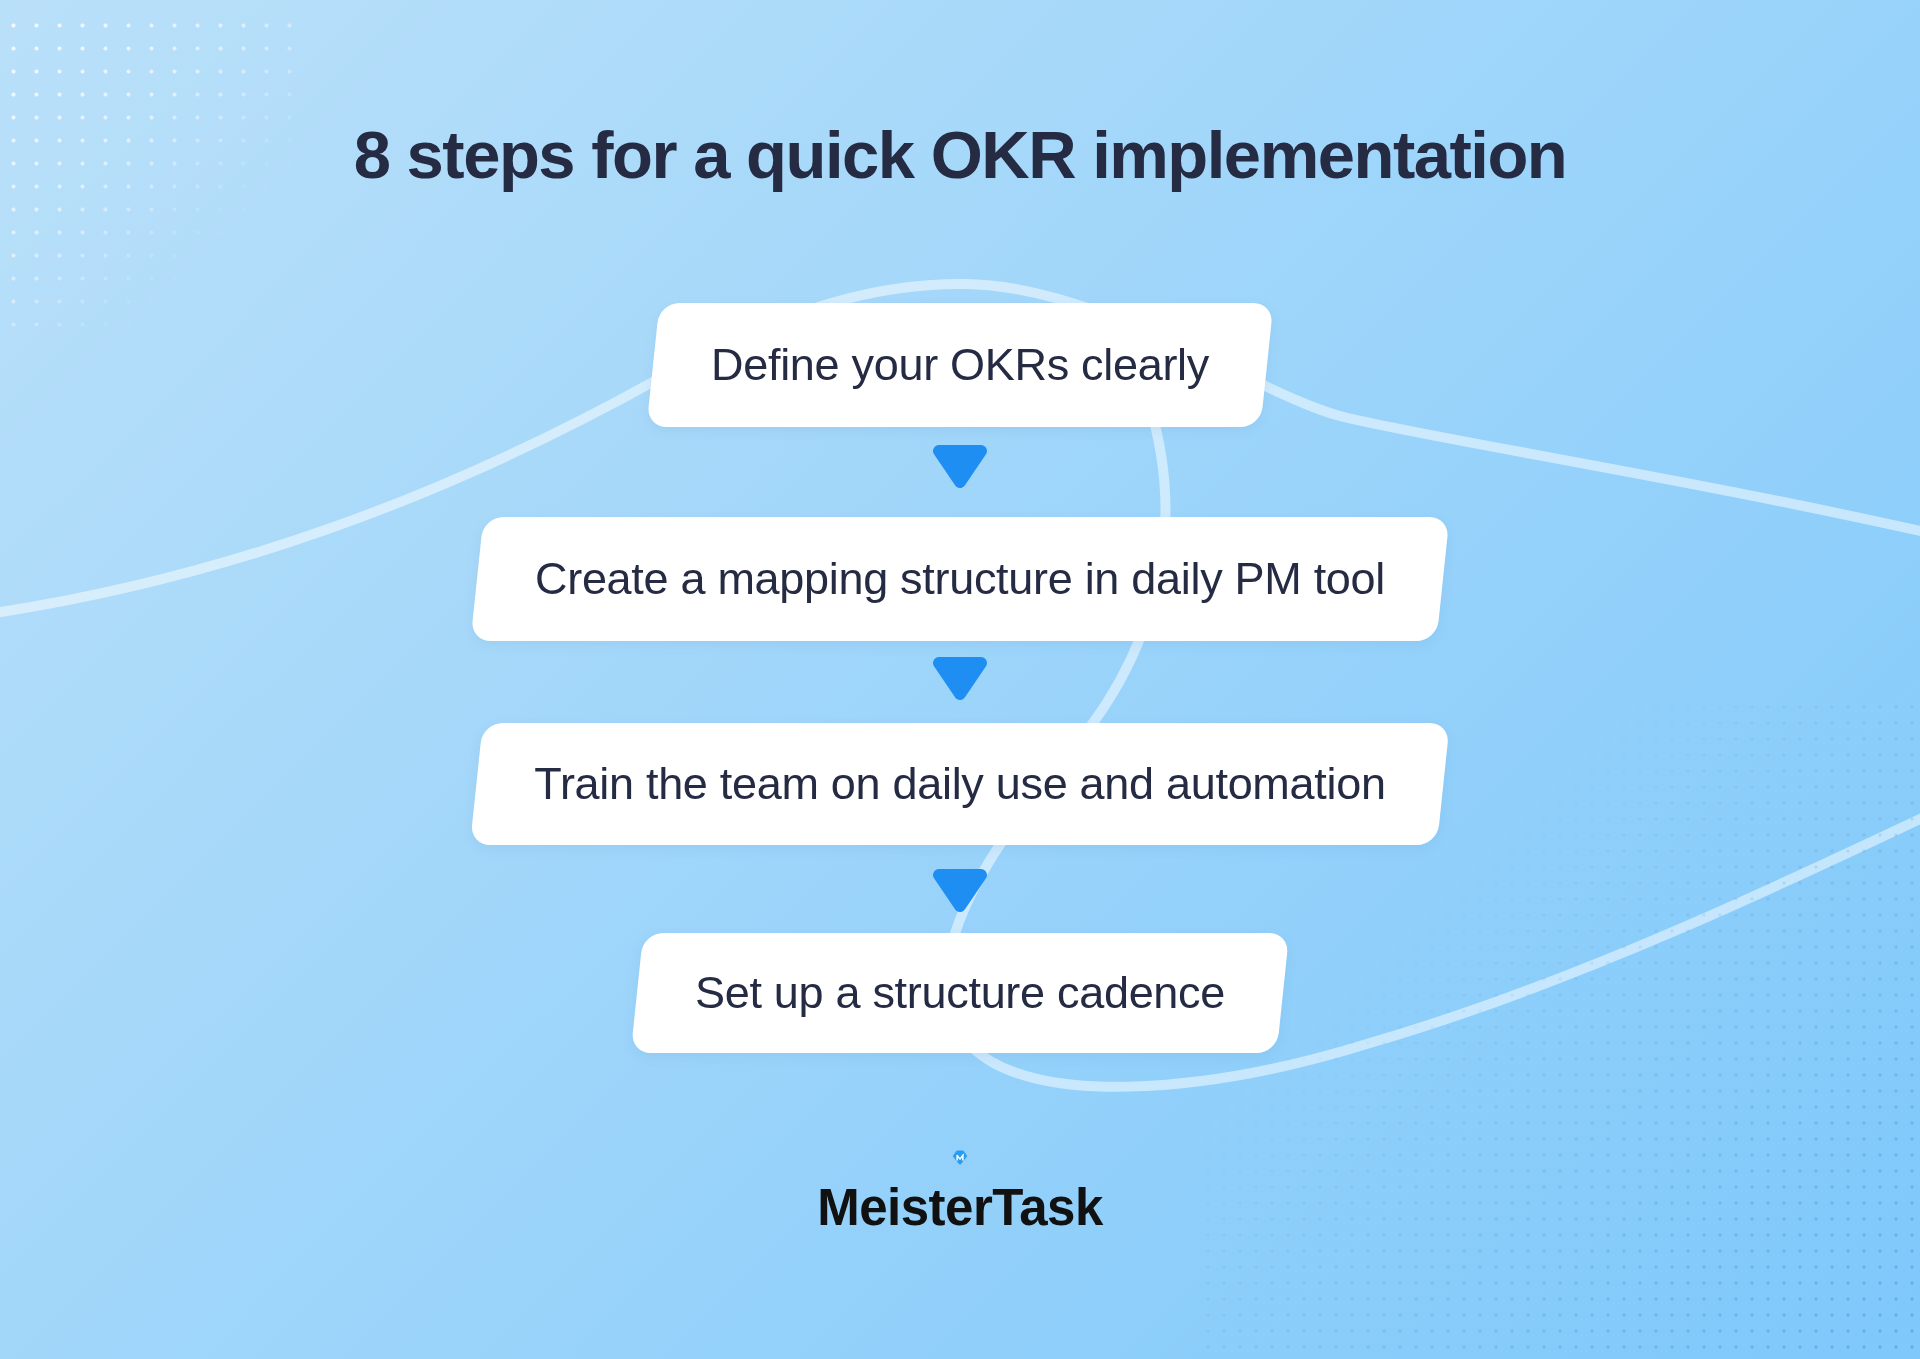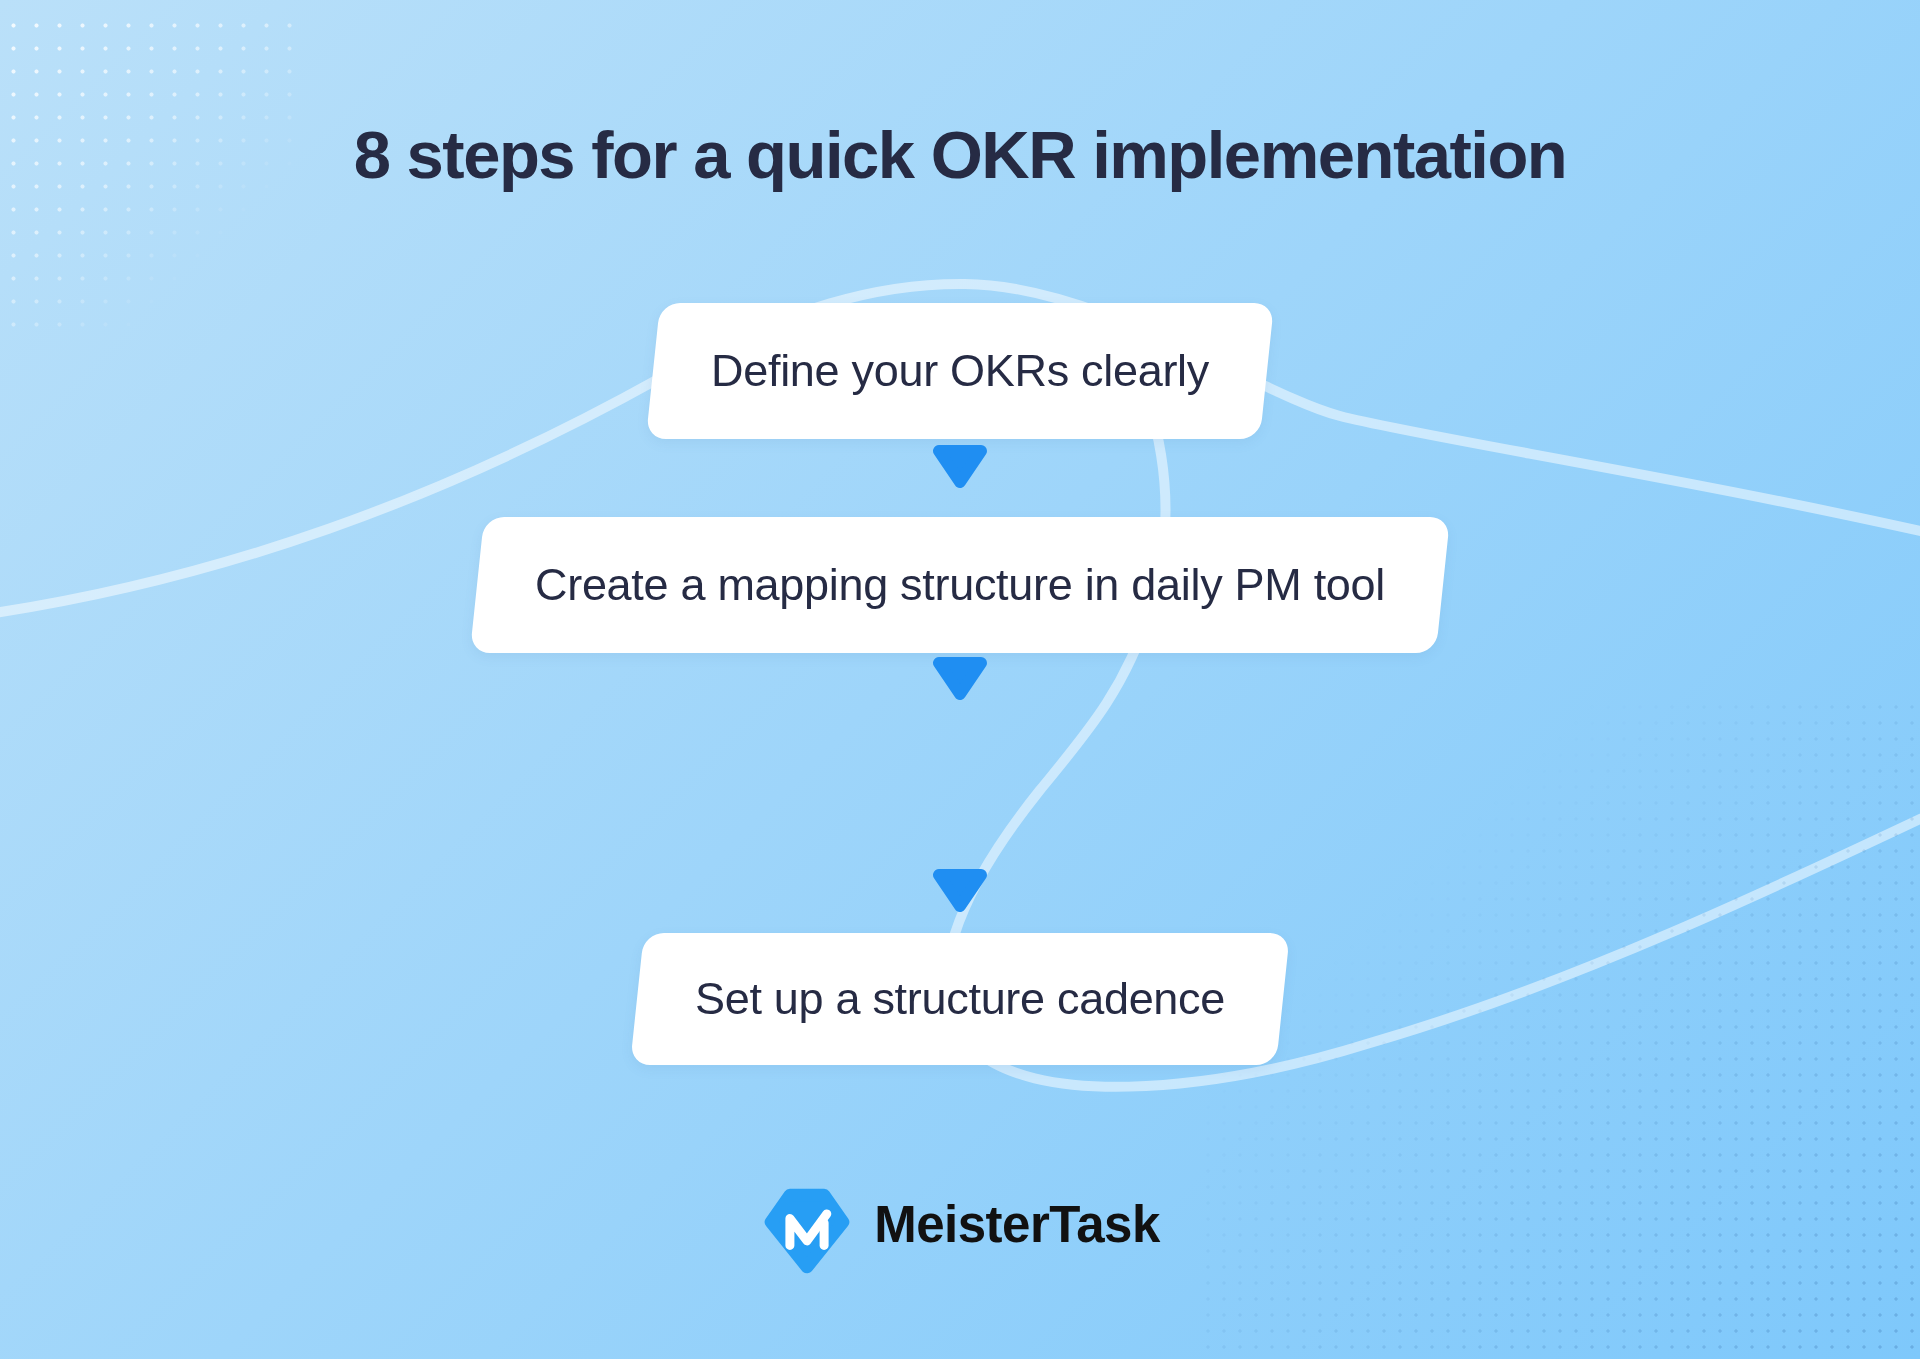--- a/index.html
+++ b/index.html
@@ -33,21 +33,21 @@
     margin:0;
     text-align:center;
     font-size:67px;font-weight:700;letter-spacing:-1.5px;
     color:var(--text);
   }
   .step{
     position:absolute;z-index:2;
     left:50%;transform:translateX(-50%);
     width:-moz-fit-content;width:fit-content;
     display:flex;align-items:center;justify-content:center;
-    padding:10px 58px;
+    padding:4px 58px;
     white-space:nowrap;
   }
   .step-bg{
     position:absolute;inset:0;
     background:var(--box);
     border-radius:20px;
     transform:skewX(-6deg);
     box-shadow:0 4px 12px rgba(80,125,175,.10);
   }
   .step-label{
@@ -62,23 +62,24 @@
   .arrow{
     position:absolute;z-index:2;
     left:50%;transform:translateX(-50%);
     color:var(--arrow);
   }
   .arrow-1{top:442px;}
   .arrow-2{top:654px;}
   .arrow-3{top:866px;}
   .logo{
     position:absolute;z-index:2;
-    top:1184px;left:0;width:100%;height:94px;
+    top:1150px;left:0;width:100%;height:94px;
     display:flex;align-items:center;justify-content:center;
     gap:20px;
+    flex-direction:column;
   }
   .logo-badge{color:var(--logo-badge);}
   .logo-name{
     font-size:51px;font-weight:700;letter-spacing:-0.5px;
     color:var(--logo-text);
     transform:translateY(-7px);
   }
 </style>
 </head>
 <body>
@@ -115,20 +116,24 @@
 
   <div class="step step-2">
     <div class="step-bg"></div>
     <span class="step-label">Create a mapping structure in daily PM tool</span>
   </div>
 
   <svg class="arrow arrow-2" width="62" height="48" viewBox="0 0 62 48" aria-hidden="true">
     <polygon points="10,9 52,9 31,40" fill="currentColor" stroke="currentColor" stroke-width="12" stroke-linejoin="round"></polygon>
   </svg>
 
+  <div class="step step-3">
+    <div class="step-bg"></div>
+    <span class="step-label">Train the team on daily use and automation</span>
+  </div>
 
   <svg class="arrow arrow-3" width="62" height="48" viewBox="0 0 62 48" aria-hidden="true">
     <polygon points="10,9 52,9 31,40" fill="currentColor" stroke="currentColor" stroke-width="12" stroke-linejoin="round"></polygon>
   </svg>
 
   <div class="step step-4">
     <div class="step-bg"></div>
     <span class="step-label">Set up a structure cadence</span>
   </div>
 

